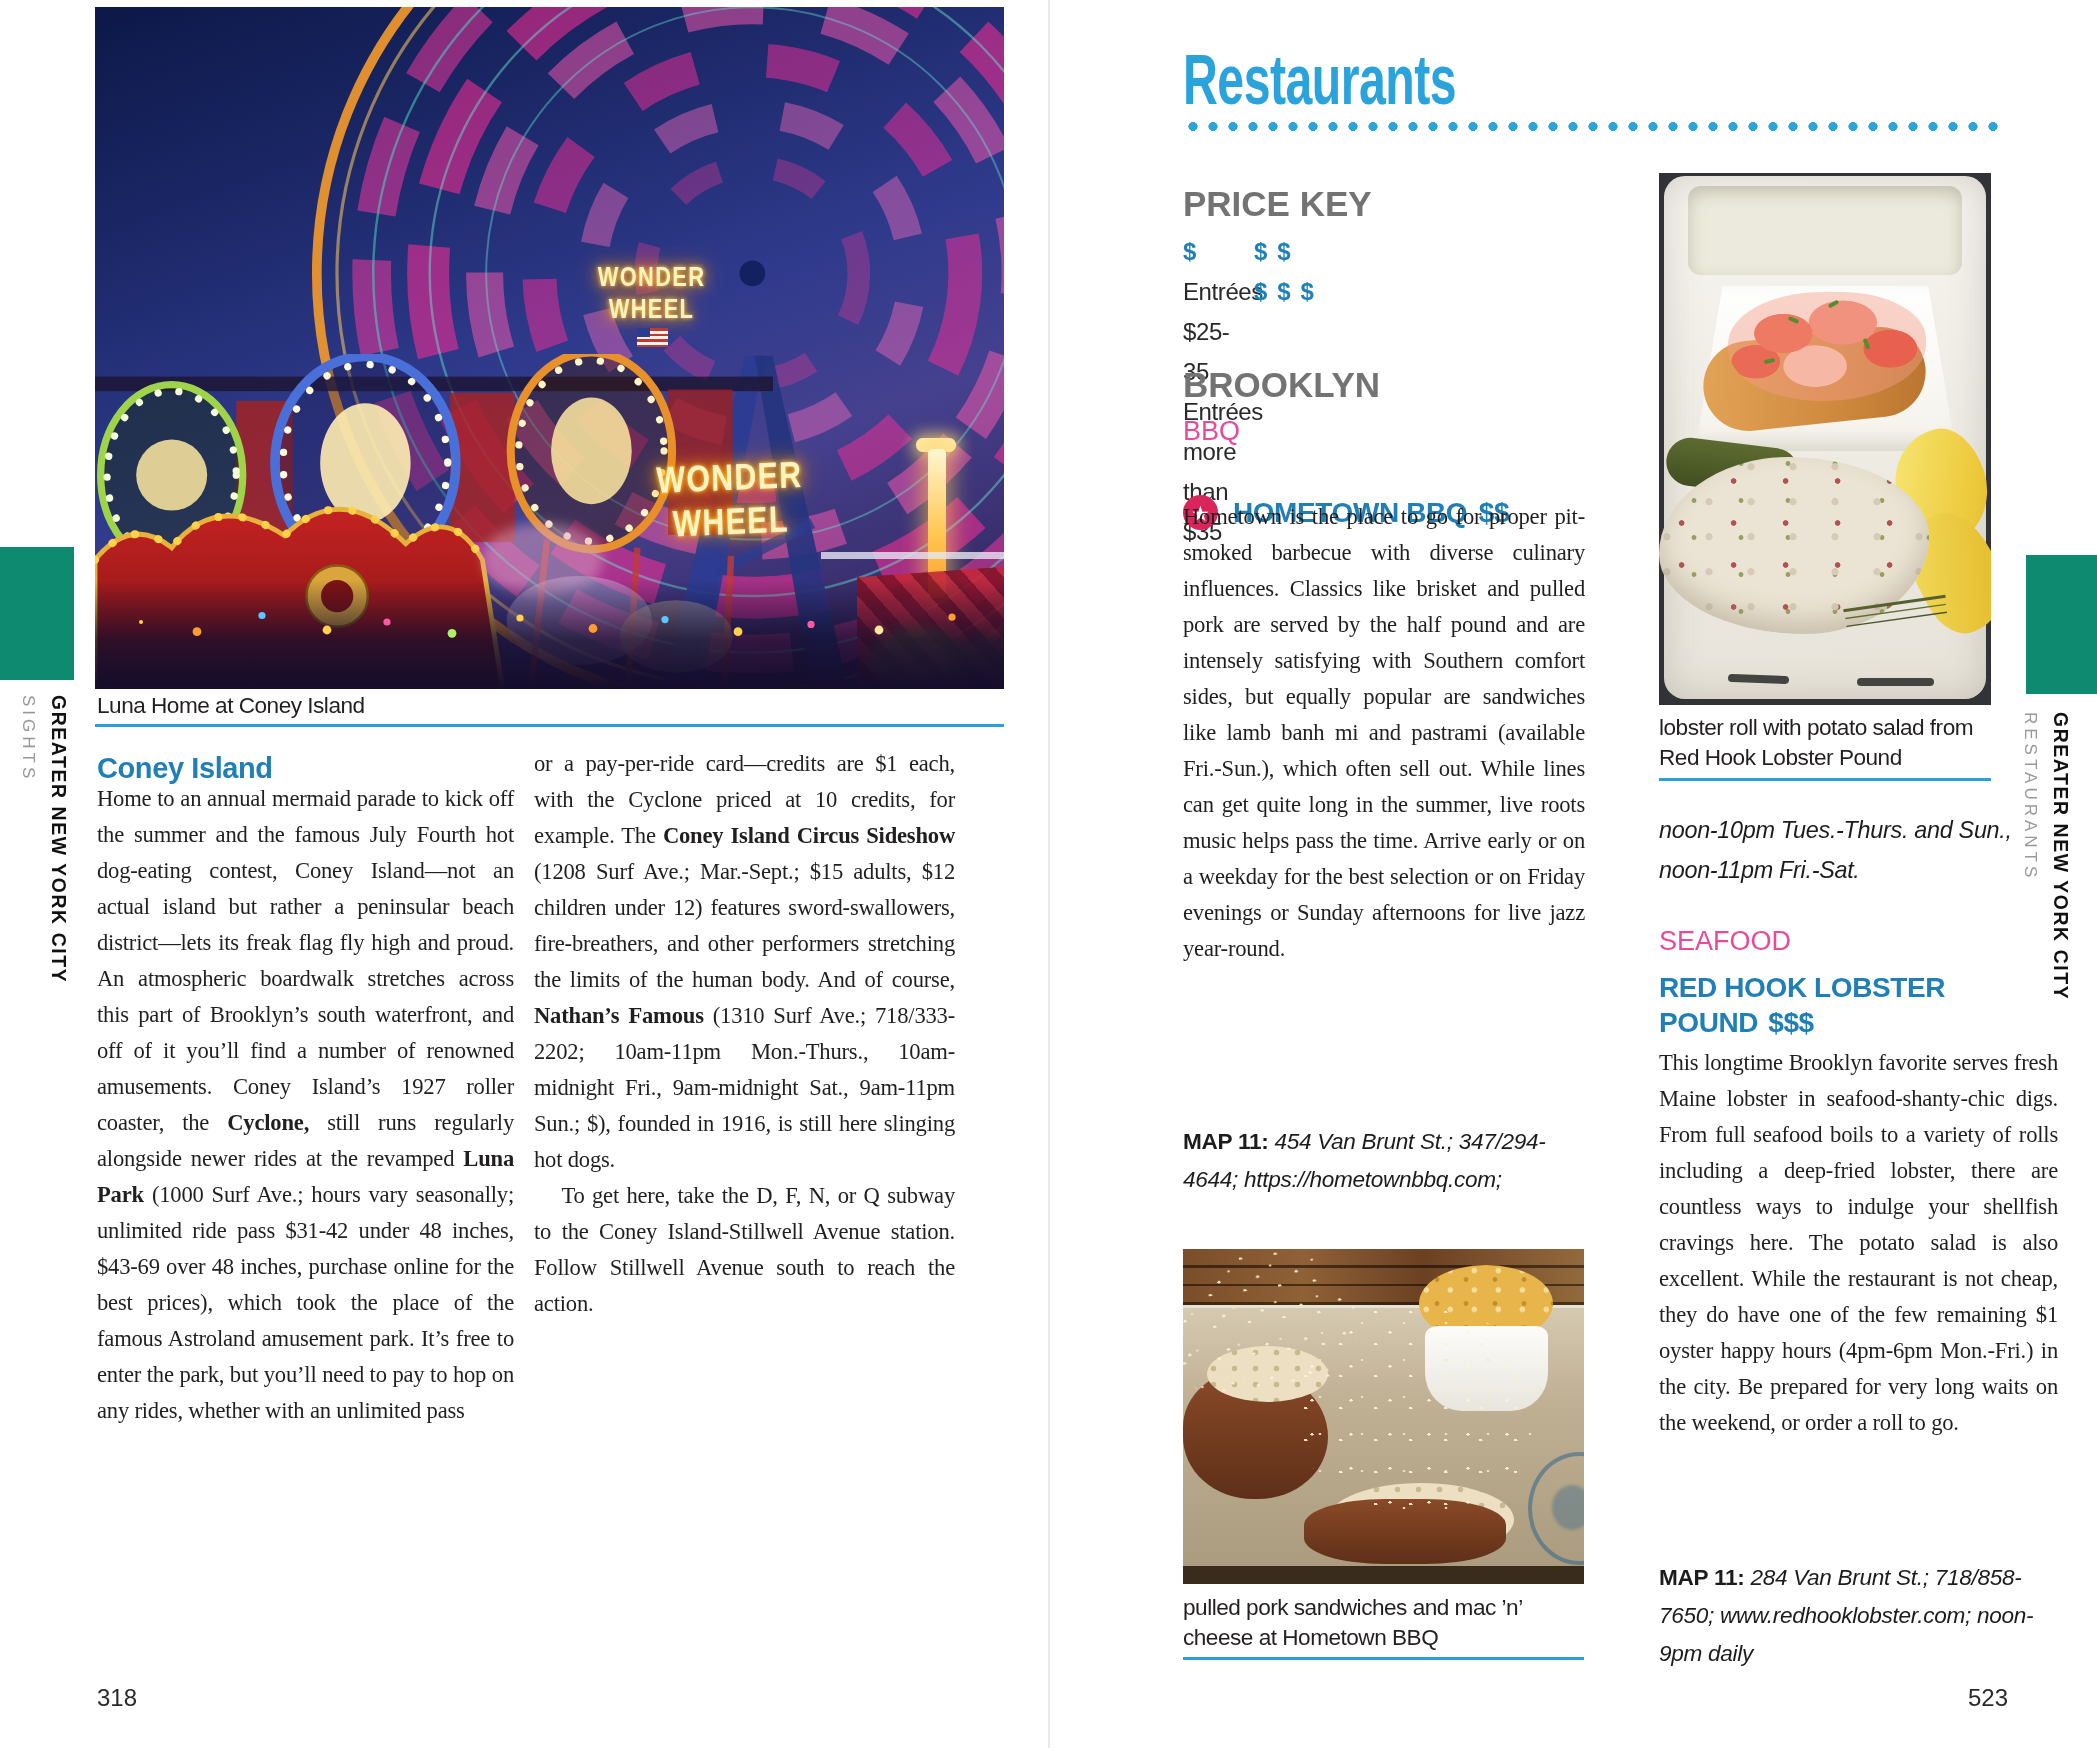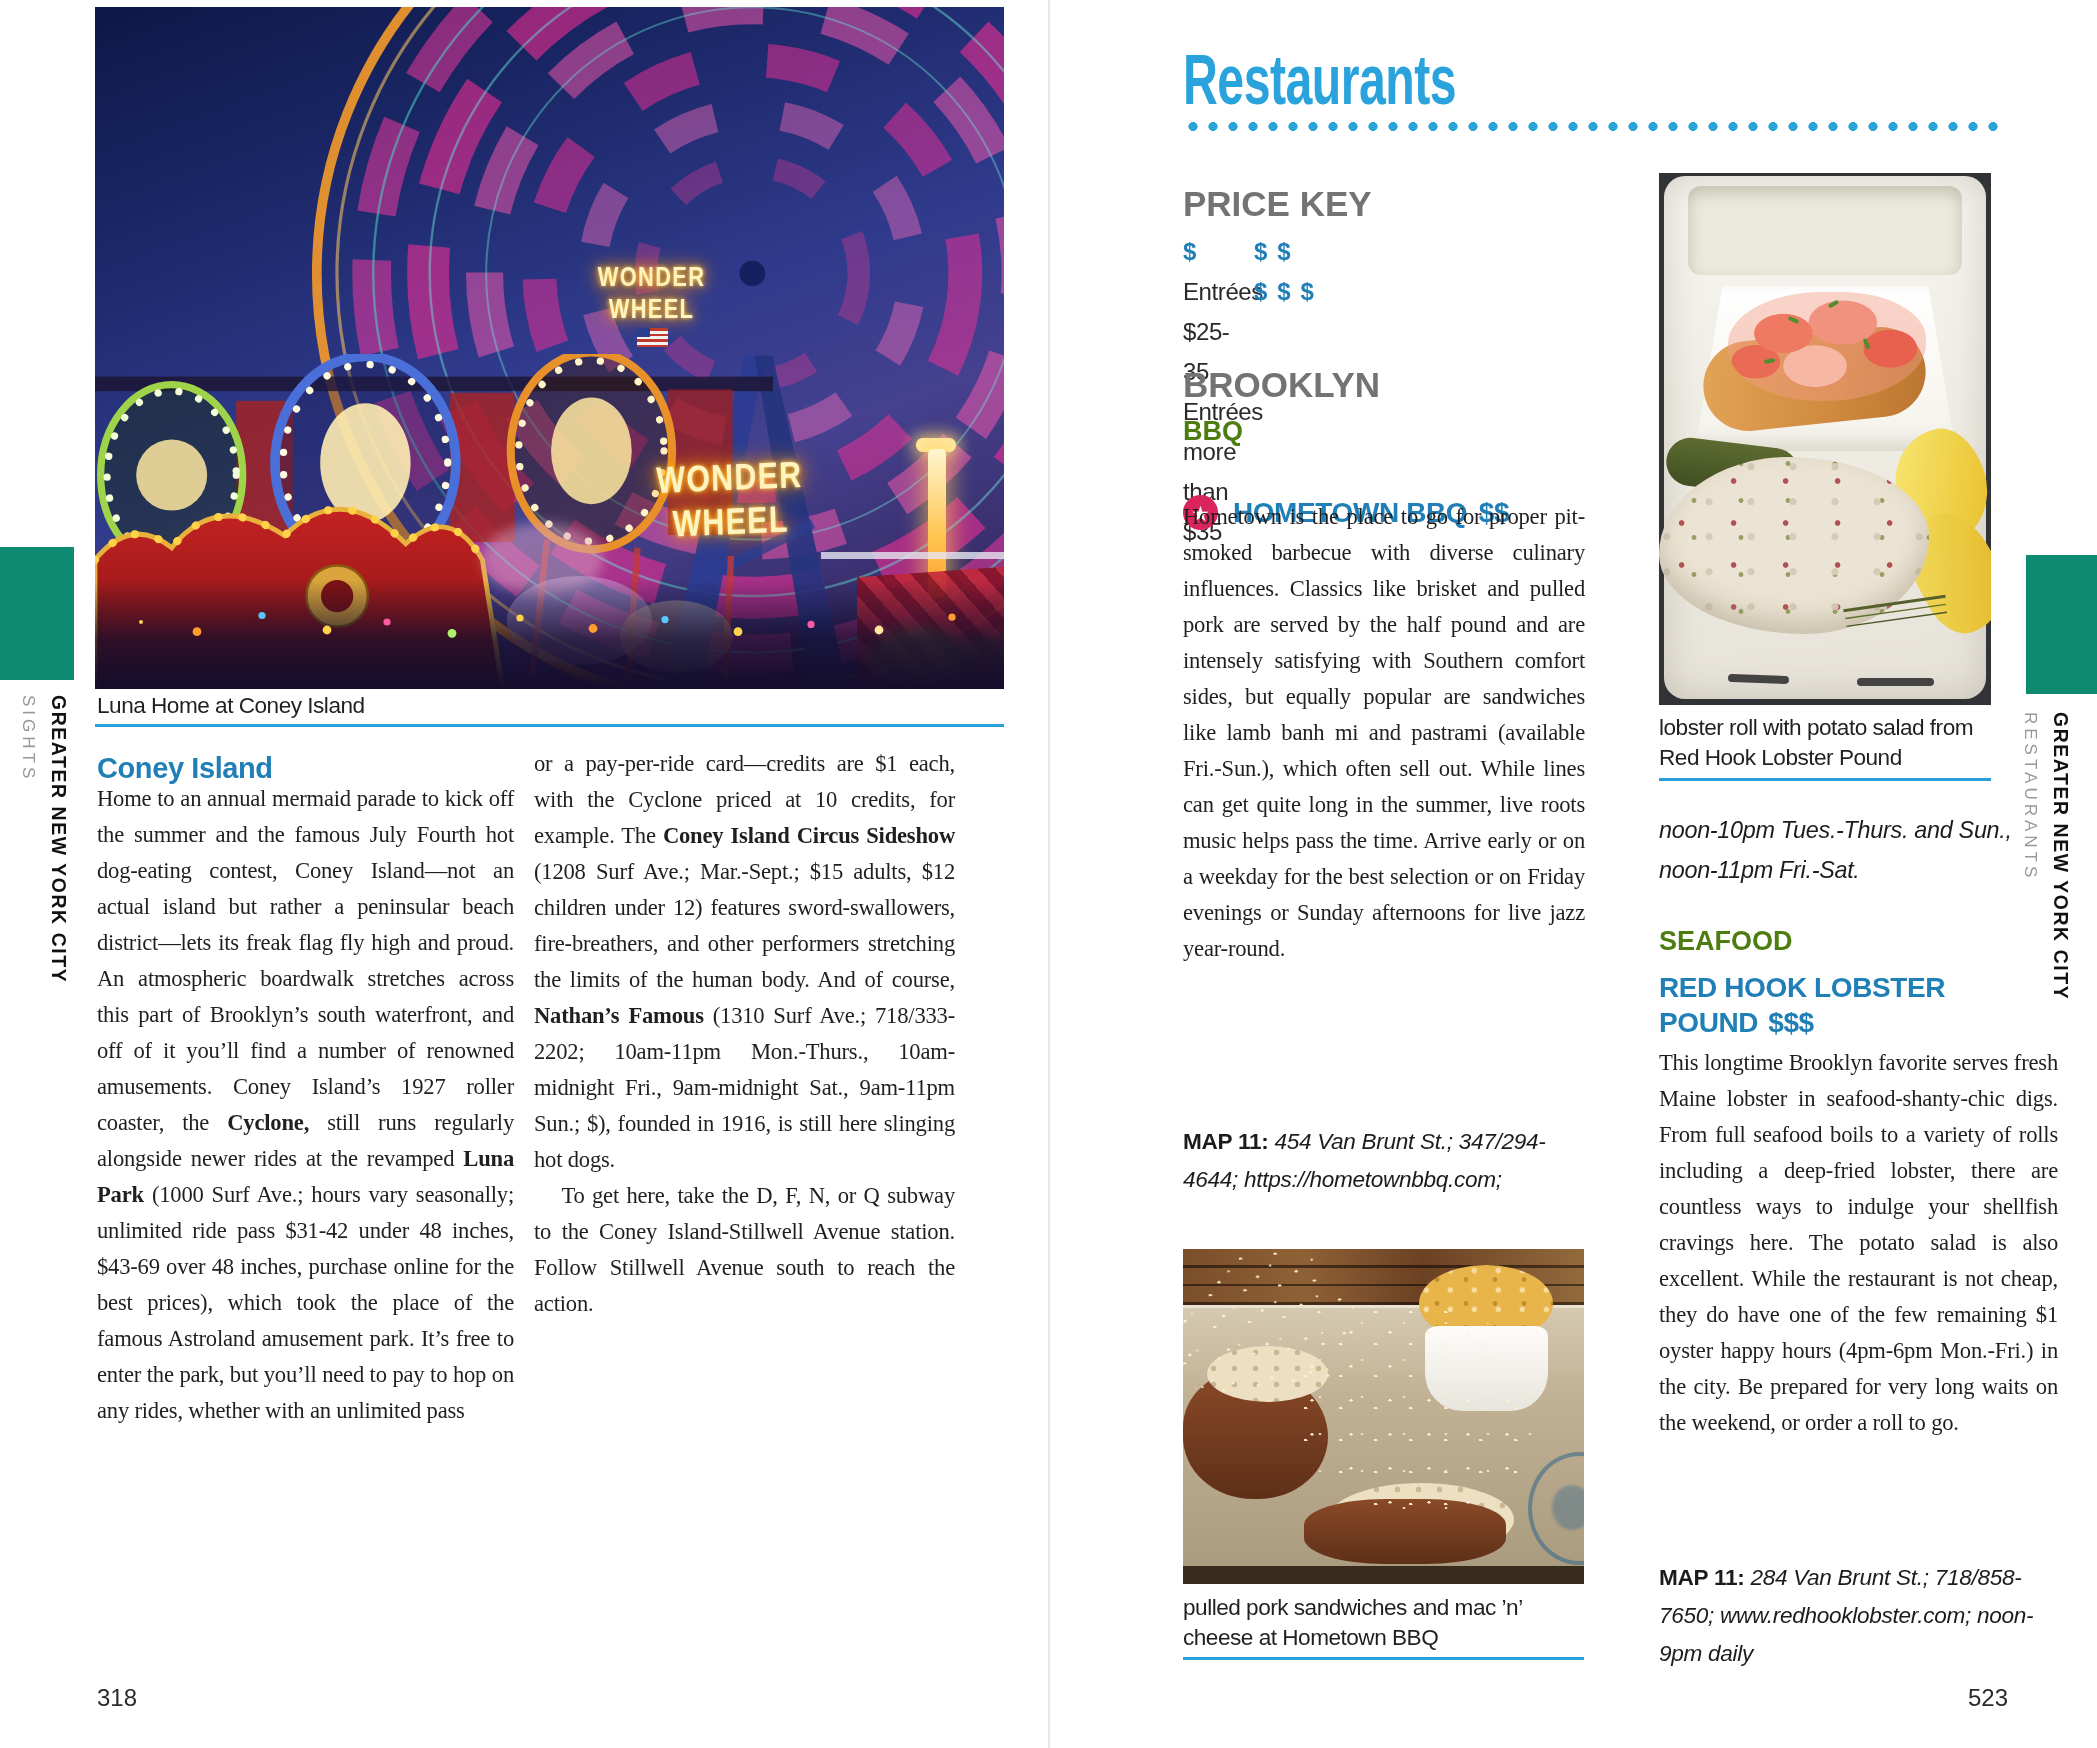--- a/index.html
+++ b/index.html
@@ -11,21 +11,21 @@
   
   .serif{font-family:"Liberation Serif",serif;font-size:22.6px;line-height:36px;
          text-align:justify;color:#201e1f;letter-spacing:-0.2px;}
   .b{font-weight:bold;} .i{font-style:italic;}
   .caption{font-size:22.6px;line-height:30px;color:#231f20;letter-spacing:-0.5px;}
   .cap-rule{height:3.2px;background:#2b9fd8;}
   .maptext{font-size:22.6px;line-height:38px;color:#1c1c1c;letter-spacing:-0.3px;text-align:left;}
   .maptext .i{font-style:italic;}
   .h-section-blue{font-size:29px;font-weight:bold;color:#1f7fb6;letter-spacing:-0.4px;}
   .h-gray{font-size:35px;font-weight:bold;color:#737373;letter-spacing:0px;}
-  .h-green{font-size:27px;font-weight:bold;color:#4d7c0f;letter-spacing:0px;}
+  .h-green{font-size:27px;font-weight:normal;color:#ec4899;letter-spacing:0px;}
   .h-listing{font-size:28px;font-weight:bold;color:#1f7fb6;letter-spacing:-0.4px;line-height:35px;}
   .price-sym{color:#1f7fb6;font-weight:bold;}
   .big-title{font-size:71px;font-weight:bold;color:#2aa3dc;letter-spacing:-0.8px;
              transform:scaleX(.68);transform-origin:left top;white-space:nowrap;}
   .dotted-rule{height:11.3px;background-image:radial-gradient(circle,#2aa4da 0 4.4px,transparent 4.8px);
                background-size:20px 11.3px;background-repeat:repeat-x;}
   .pagenum{font-size:24px;color:#2a2a2a;}
   .vtext{writing-mode:vertical-rl;text-orientation:mixed;white-space:nowrap;}
   .side-bold{font-size:19.4px;font-weight:bold;color:#111;letter-spacing:1.6px;}
   .side-light{font-size:17px;color:#97989a;letter-spacing:4px;}

